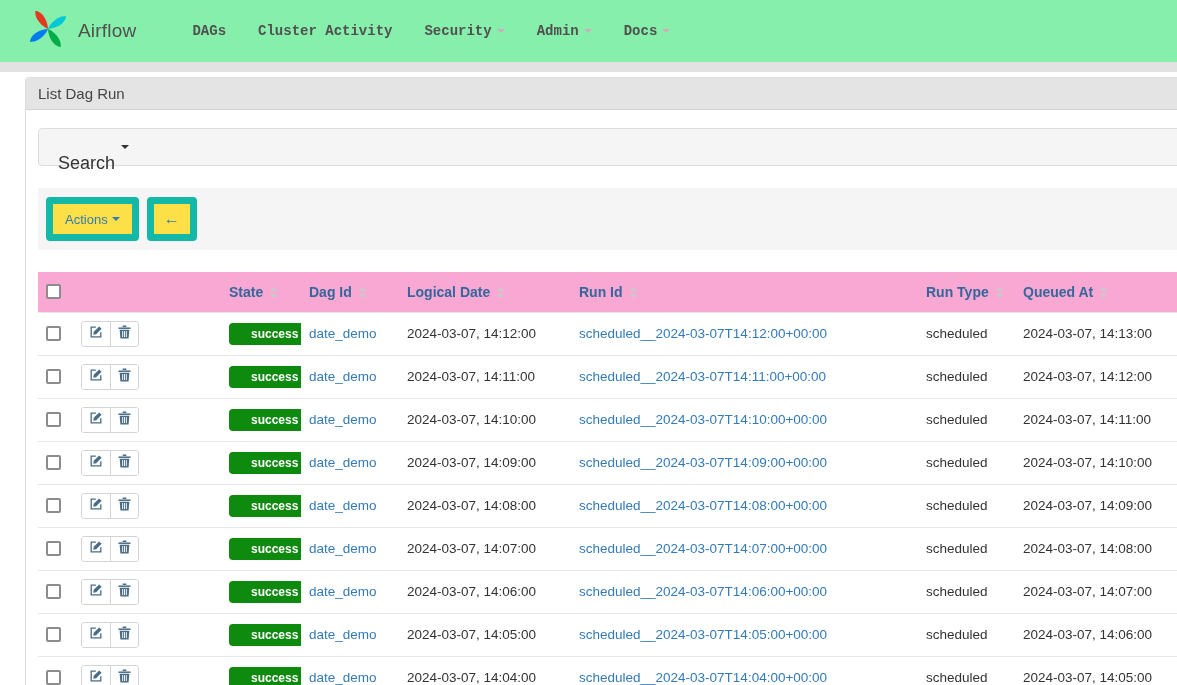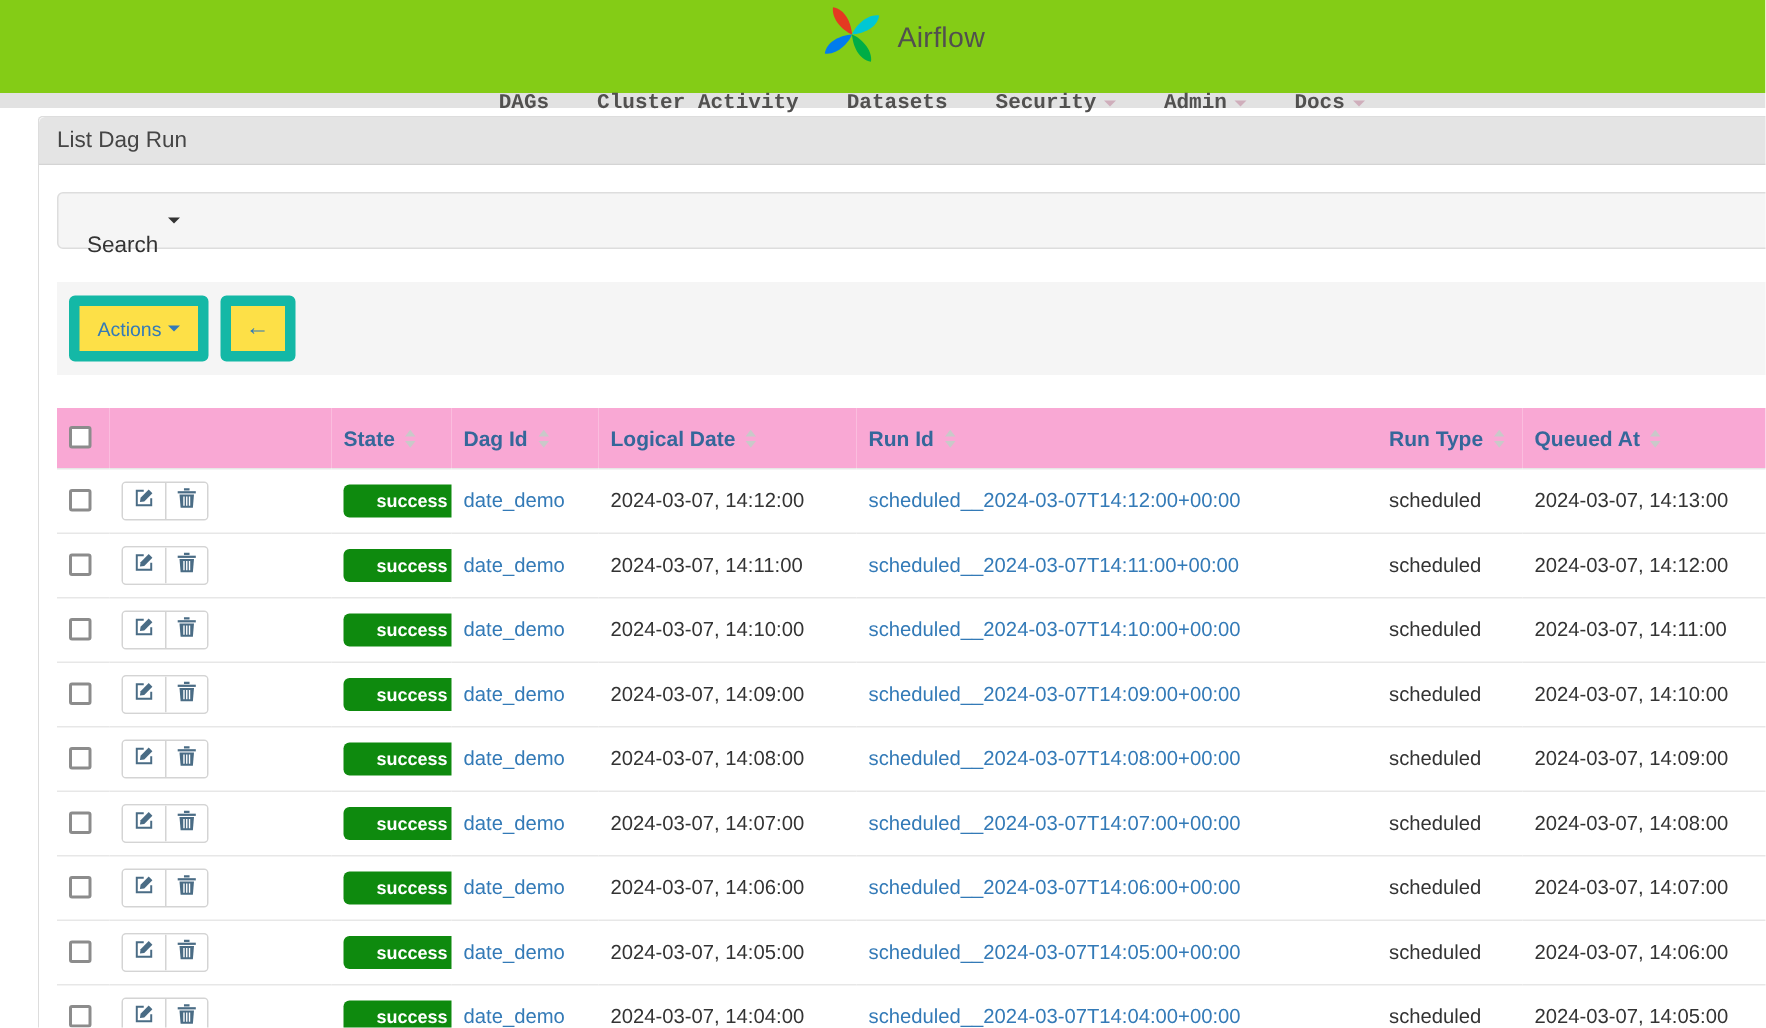--- a/index.html
+++ b/index.html
@@ -1,20 +1,20 @@
 <!DOCTYPE html>
 <html><head>
 <meta charset="utf-8">
 <style>
   * { box-sizing: border-box; margin: 0; padding: 0; }
   html, body { width: 1177px; height: 685px; overflow: hidden; background: #fff;
     font-family: "Liberation Sans", sans-serif; }
 
   
-  .navbar { height: 62px; display: flex; align-items: center; padding-left: 25px; background: #84cc16; flex-direction: column; }
+  .navbar { height: 62px; display: flex; align-items: center; padding-left: 25px; background: #86efac; }
   .brand { display: flex; align-items: center; cursor: pointer; }
   .brand-text { font-size: 19px; color: #51504f; margin-left: 7px; letter-spacing: .2px; }
   .nav-items { display: flex; margin-left: 40px; font-family: Liberation Mono, monospace; }
   .nav-item { font-size: 14px; font-weight: bold; color: #51504f; padding: 10px 16px;
     text-decoration: none; display: flex; align-items: center; cursor: pointer; }
   .caret { display: inline-block; width: 0; height: 0; margin-left: 5px;
     border-left: 4px solid transparent; border-right: 4px solid transparent;
     border-top: 4px solid #cfaebb; }
 
   
@@ -23,21 +23,21 @@
   
   .panel { margin: 5px -20px 0 25px; border: 1px solid #ddd; border-bottom: none;
     border-radius: 4px 4px 0 0; background: #fff; }
   .panel-heading { background: #e4e4e4; border-bottom: 1px solid #d4d4d4;
     padding: 7px 12px; font-size: 15px; color: #454545; border-radius: 4px 4px 0 0; }
   .panel-body { padding: 18px 0 0 12px; }
 
   
   .search-panel { height: 38px; background: #f5f5f5; border: 1px solid #ddd; border-radius: 4px;
     display: flex; align-items: center; padding-left: 19px; margin-bottom: 22px; cursor: pointer; }
-  .search-label { font-size: 15px; color: #333; margin-top: 32px; }
+  .search-label { font-size: 18px; color: #333; margin-top: 32px; }
   .search-panel .caret { border-top-color: #333; margin-left: 6px; }
 
   
   .actions-bar { background: #f5f5f5; padding: 9px 8px; display: flex; gap: 8px; margin-bottom: 22px; }
   .btn { background: #fde047; border: 7px solid #14b8a6; border-radius: 4px; color: #337ab7;
     font-size: 13px; font-family: "Liberation Sans", sans-serif;
     padding: 6px 12px; cursor: pointer; display: inline-flex; align-items: center; height: 44px; }
   .btn .caret { border-top-color: #337ab7; margin-left: 4px; }
   .btn-back { font-size: 16px; font-weight: bold; padding: 4px 10px; }
 
@@ -79,21 +79,20 @@
           <path d="M50 50 C 40 42 28 20 36 4 C 52 12 54 34 50 50 Z" fill="#00ad46" transform="rotate(162 50 50)"></path>
           <path d="M50 50 C 40 42 28 20 36 4 C 52 12 54 34 50 50 Z" fill="#017cee" transform="rotate(252 50 50)"></path>
         </g>
       </svg>
     </span>
     <span class="brand-text">Airflow</span>
   </div>
   <nav class="nav-items">
     <a class="nav-item">DAGs</a>
     <a class="nav-item">Cluster Activity</a>
-    <a class="nav-item">Datasets</a>
     <a class="nav-item">
         <span>Security</span>
         <span class="caret"></span>
       </a>
     <a class="nav-item">
         <span>Admin</span>
         <span class="caret"></span>
       </a>
     <a class="nav-item">
         <span>Docs</span>

